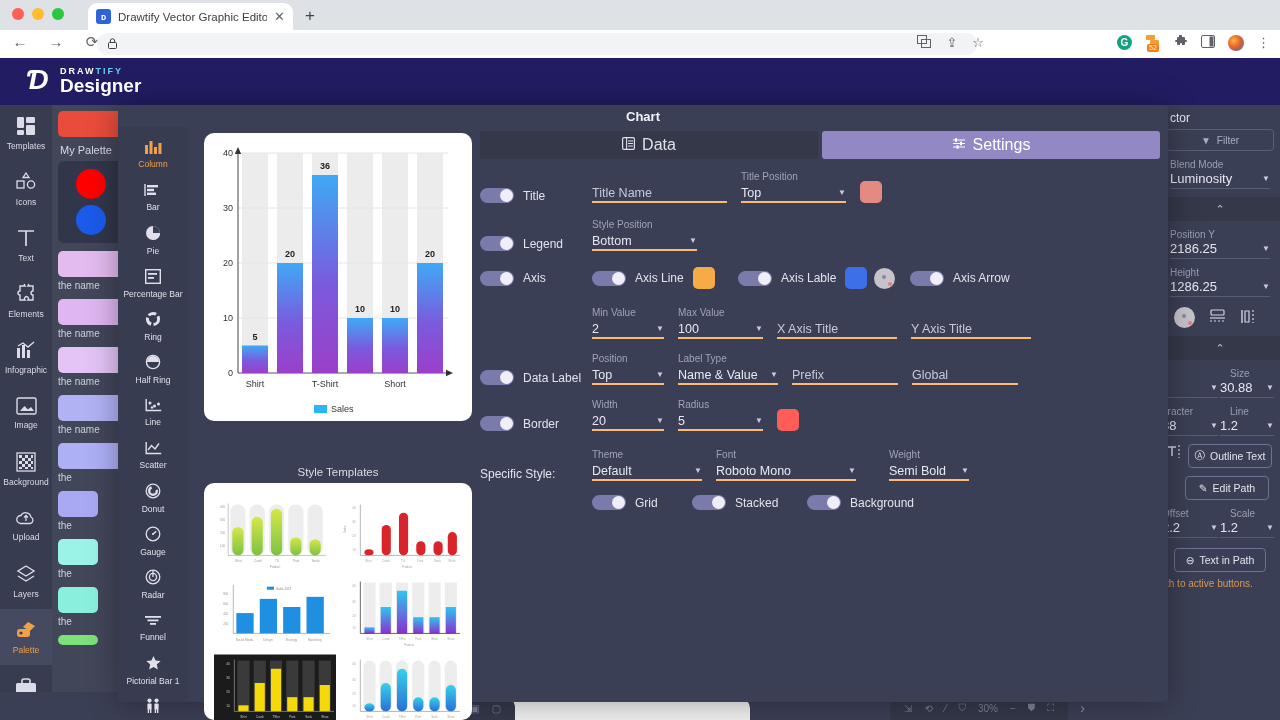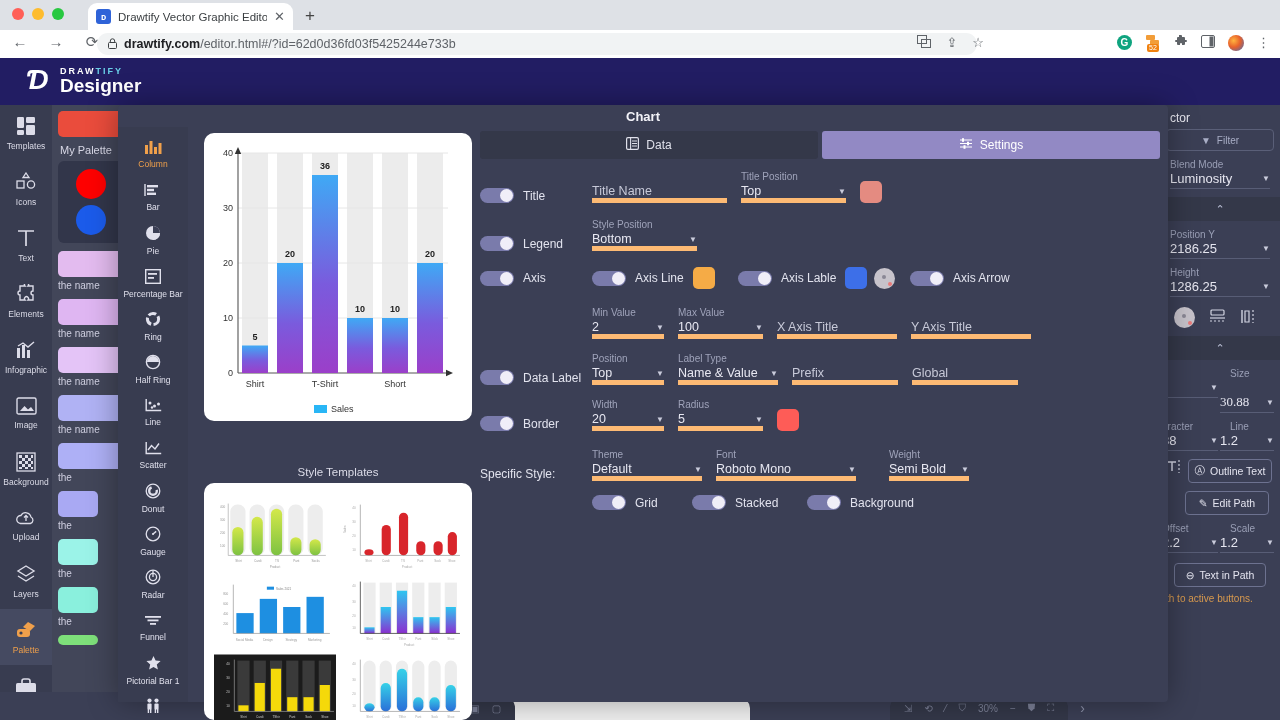--- a/index.html
+++ b/index.html
@@ -117,35 +117,35 @@
   .ct.active, .ct.active .ctl { color:#f0a04b; }
 
   .preview-col { position:absolute; left:70px; top:22px; width:300px; }
   .chart-card { margin:6px 16px 0 16px; background:#fff; border-radius:10px; height:288px; position:relative; }
   .st-title { text-align:center; font-size:11.5px; color:#dcdce8; padding:9px 0 5px 0;margin-top:36px; }
   .st-card { margin:0 16px; background:#fff; border-radius:10px; height:237px; padding:14px 10px; }
   .st-grid { display:grid; grid-template-columns:1fr 1fr; grid-template-rows:1fr 1fr 1fr; height:100%; gap:4px;}
   .st-cell { position:relative; }
 
   .tabs { position:absolute; left:362px; top:26px; width:680px; height:28px; display:flex; gap:4px; }
-  .tabbtn { flex:1; display:flex; align-items:center; justify-content:center; gap:7px; font-size:12px;
+  .tabbtn { flex:1; display:flex; align-items:center; justify-content:center; gap:7px; font-size:16px;
      border-radius:3px; cursor:pointer; }
   .tabbtn.inactive { background:#343849; color:#dfe0ea; }
   .tabbtn.active { background:#9289c4; color:#fff; }
 
   .settings { position:absolute; left:362px; top:66px; width:690px; }
   .srow { display:flex; align-items:flex-end; margin-bottom:12px; }
   .toggle { width:34px; height:15px; border-radius:8px; background:#7a7bab; position:relative;
       display:inline-block; cursor:pointer; flex:none; }
   .toggle::after { content:""; position:absolute; right:1px; top:1px; width:13px; height:13px;
       border-radius:50%; background:#f0eef8; }
   .tg-label { font-size:12px; color:#e2e3ee; margin-left:9px; white-space:nowrap; }
   .field { margin-right:14px; }
   .field .flabel { font-size:10px; color:#9fa3ba; margin-bottom:2px; }
-  .field .finput { border-bottom:5px solid #fdba74; height:19px; font-size:12.5px; color:#e8e8f2;
+  .field .finput { border-bottom:2px solid #fdba74; height:19px; font-size:12.5px; color:#e8e8f2;
       display:flex; align-items:center; justify-content:space-between; }
   .field .finput.ph { color:#c7c9d8; }
   .caret { font-size:8px; color:#c9cbdb; margin-left:6px; }
   .swatch { width:22px; height:22px; border-radius:5px; flex:none; }
   .chip { width:22px; height:22px; border-radius:5px; flex:none; }
   .circ-btn { width:21px; height:21px; border-radius:50%; background:#c7c3cb; position:relative; flex:none;}
   .circ-btn::before{content:"";position:absolute;left:8px;top:7px;width:4px;height:4px;border-radius:50%;background:#8a8795;}
   .circ-btn::after{content:"";position:absolute;right:3px;bottom:3px;width:4px;height:4px;border-radius:50%;background:#e97a7a;}
   .swatches { display:flex; gap:6px; }
   .static-lbl { font-size:12px; color:#e2e3ee; }
@@ -185,21 +185,20 @@
       <span>→</span>
       <span>⟳</span>
     </div>
     <div class="omnibox">
       <span class="lockico">
         <svg width="9" height="11" viewBox="0 0 9 11">
             <rect x="0.5" y="4.5" width="8" height="6" rx="1" fill="none" stroke="#3c4043"></rect>
             <path d="M2.3 4.5V3a2.2 2.2 0 0 1 4.4 0v1.5" fill="none" stroke="#3c4043"></path>
           </svg>
       </span>
-      <span class="url"><b>drawtify.com</b><span>/editor.html#/?id=62d0d36fd03f5425244e733b</span></span>
     </div>
     <div class="omni-right">
       <span>
         <svg width="14" height="13" viewBox="0 0 14 13">
             <rect x="0.5" y="0.5" width="9" height="8" fill="none" stroke="#5f6368"></rect>
             <rect x="4.5" y="4.5" width="9" height="8" fill="none" stroke="#5f6368"></rect>
           </svg>
       </span>
       <span>⇪</span>
       <span>☆</span>
@@ -658,21 +657,21 @@
     <div class="rp-two">
       <div>
         <div class="rp-lbl" style="padding-left:2px;">&nbsp;</div>
         <div class="rp-val" style="margin:0 2px 0 2px;">
             <span>&nbsp;</span>
             <span class="caret">▼</span>
           </div>
       </div>
       <div>
         <div class="rp-lbl">Size</div>
-        <div class="rp-val" style="margin:14px 6px 0 0;font-family:Liberation Serif, serif;">
+        <div class="rp-val" style="margin:0 6px 0 0;">
             <span>30.88</span>
             <span class="caret">▼</span>
           </div>
       </div>
     </div>
     <div class="rp-two">
       <div>
         <div class="rp-lbl" style="padding-left:2px;">aracter</div>
         <div class="rp-val" style="margin:0 2px 0 2px;">
             <span>88</span>

